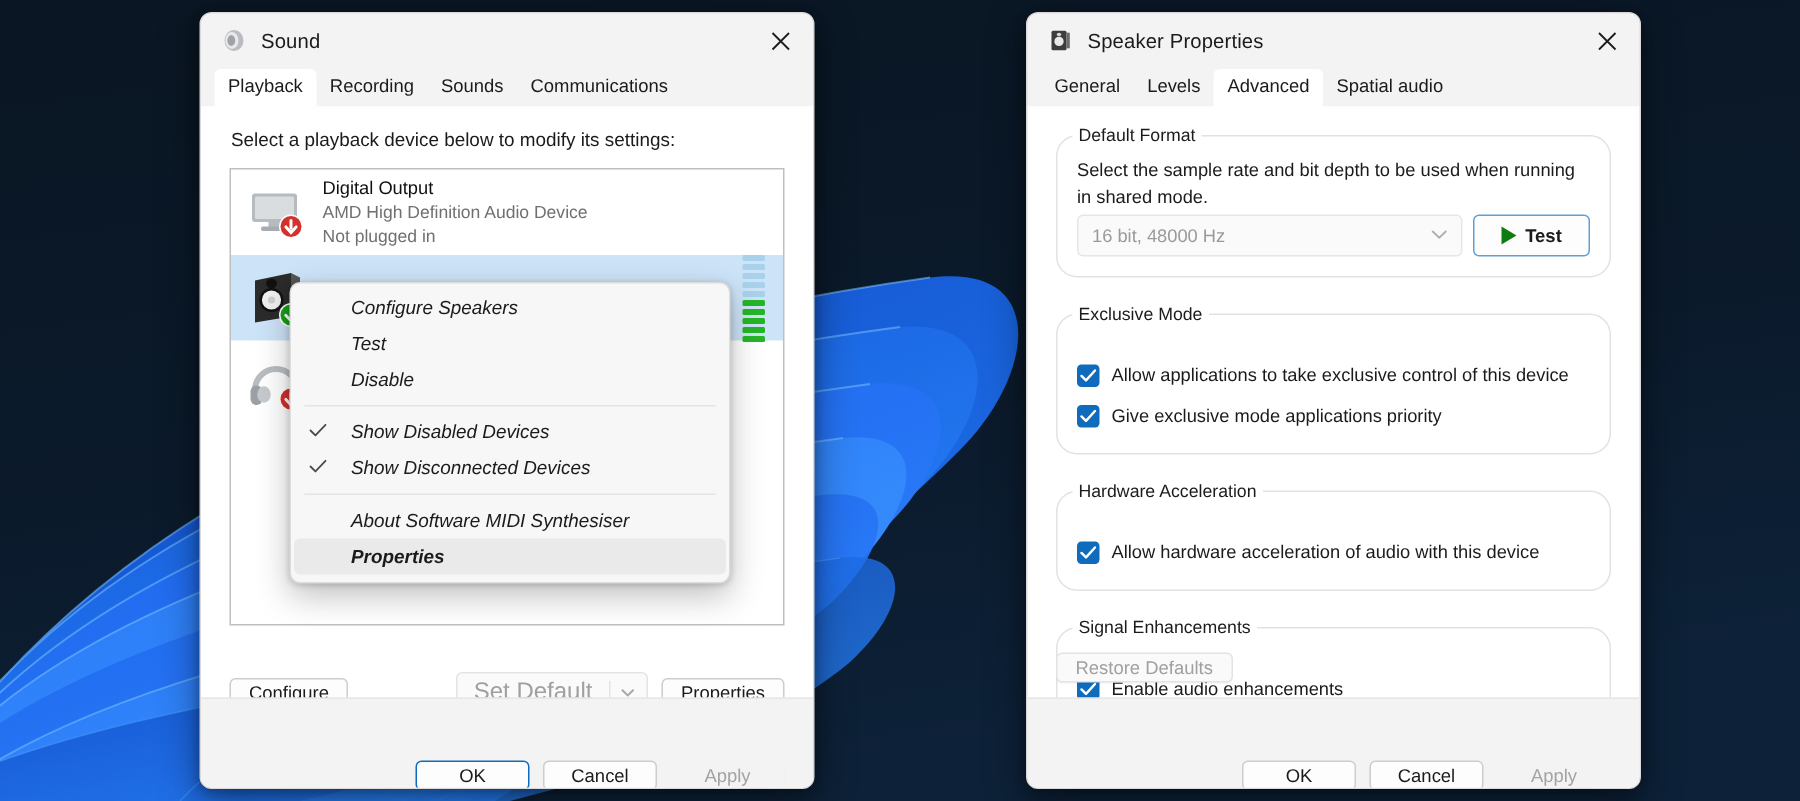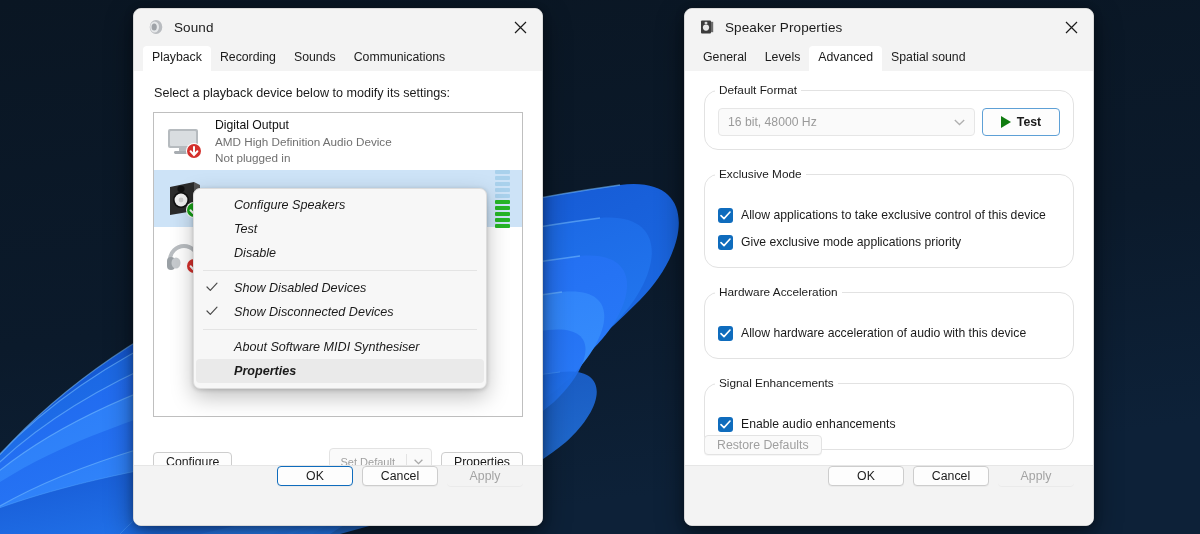--- a/index.html
+++ b/index.html
@@ -115,32 +115,32 @@
   .btn.disabled { color: #a0a0a0; background: #fafafa; border-color: #e3e3e3; }
   .btn.default { border: 1px solid #0f6cbd; }
   .btn.flat-disabled { border: 1px solid transparent; background: transparent; color: #a3a3a3;}
   .split {
     display: inline-flex; align-items: stretch;
     border: 1px solid #e3e3e3; border-radius: 4px;
     background: #fafafa; height: 28px;
   }
   .split .lbl {
     display:flex; align-items:center; padding: 0 11px;
-    font-size: 11px; color: #a0a0a0; white-space: nowrap;
+    font-size: 16px; color: #a0a0a0; white-space: nowrap;
   }
   .split .sep { width:1px; background:#e3e3e3; margin: 5px 0; }
   .split .arrow { width: 24px; display:flex; align-items:center; justify-content:center; }
   .grow { flex: 1; }
 
   .footer {
     position: absolute; left: 0; right: 0; bottom: 0;
     height: 62px;
     background: #f3f3f3;
     border-top: 1px solid #e6e6e6;
-    display: flex; align-items: flex-start; justify-content: flex-end;
+    display: flex; align-items: flex-end; justify-content: flex-end;
     gap: 9px;
     padding: 0 19px;
   }
 
   
   #ctx-menu {
     position: absolute;
     left: 193px; top: 188px; width: 294px;
     background: #f7f7f7;
     border: 1px solid #dcdcdc;
@@ -448,27 +448,28 @@
         <svg width="13" height="13" viewBox="0 0 13 13">
             <path d="M1 1 L12 12 M12 1 L1 12" stroke="#1b1b1b" stroke-width="1.2" fill="none"></path>
           </svg>
       </span>
     </div>
 
     <div class="tabstrip">
       <div class="tab">General</div>
       <div class="tab">Levels</div>
       <div class="tab selected">Advanced</div>
-      <div class="tab">Spatial sound</div>
+      <div class="tab">Spatial audio</div>
     </div>
 
     <div id="spk-body" class="tabbody">
 
       <div class="group" style="margin-top:18px">
         <span class="glabel">Default Format</span>
+        <div class="gtext">Select the sample rate and bit depth to be used when running in shared mode.</div>
         <div class="formatrow">
           <span class="combo">
             <span class="cval">16 bit, 48000 Hz</span>
             <span class="carrow">
               <svg width="11" height="7" viewBox="0 0 11 7">
                   <path d="M0.8 1 L5.5 5.5 L10.2 1" stroke="#b0b0b0" stroke-width="1.3" fill="none"></path>
                 </svg>
             </span>
           </span>
           <span class="testbtn">

